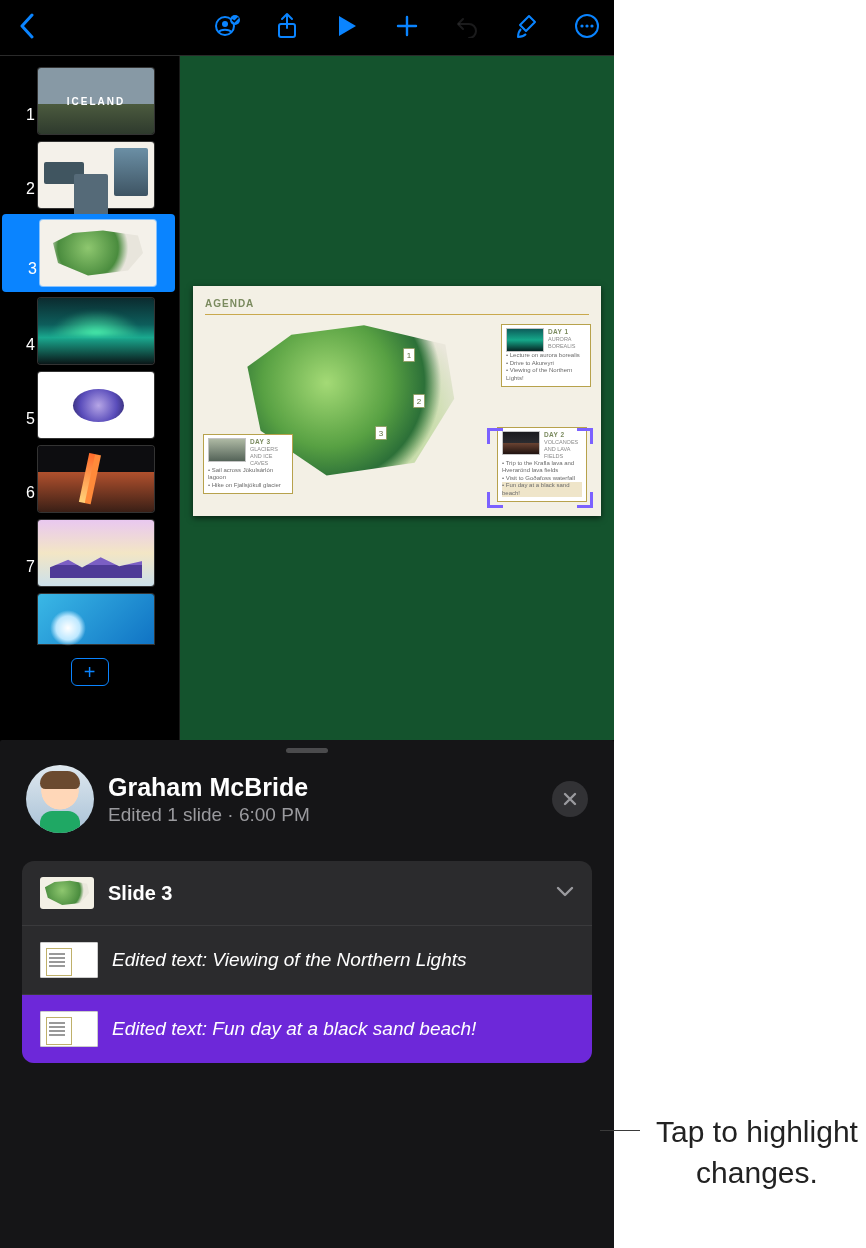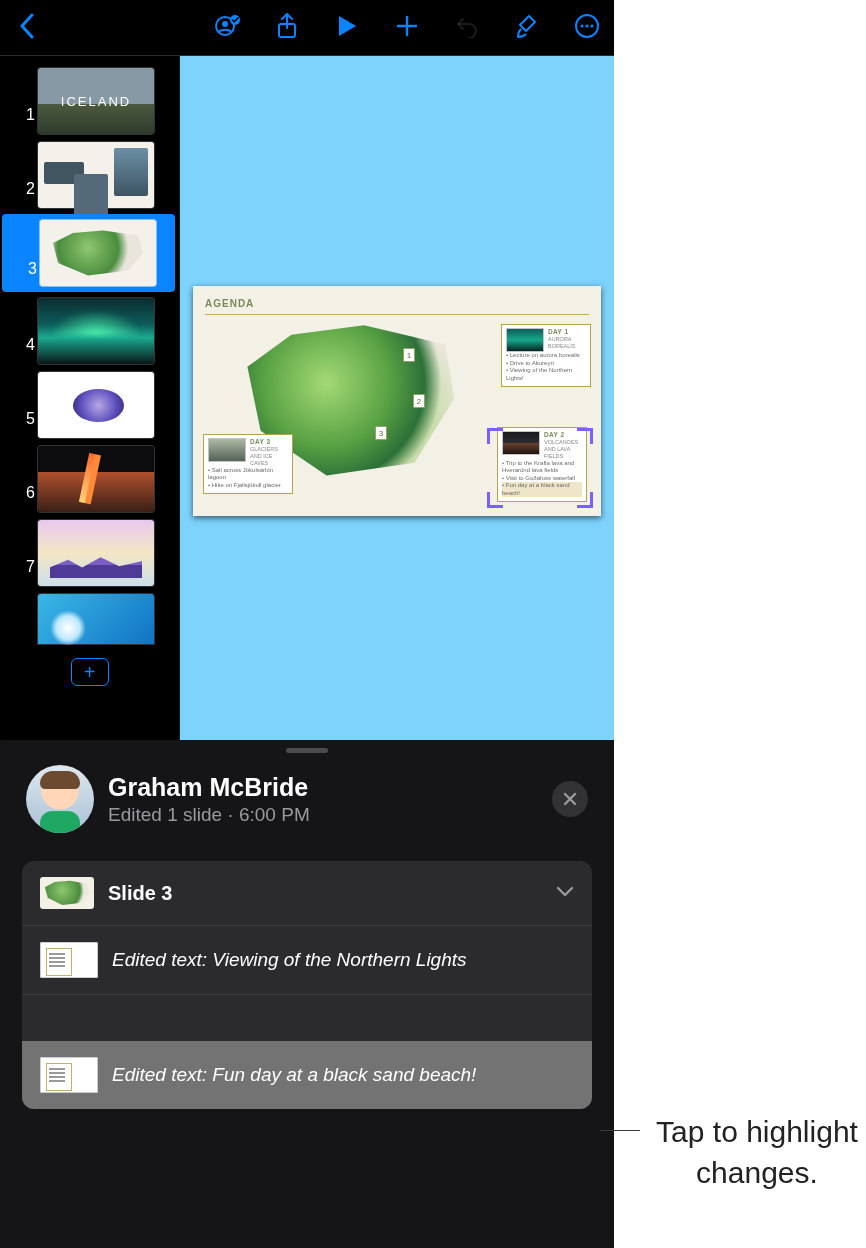--- a/index.html
+++ b/index.html
@@ -14,40 +14,40 @@
   .tb-icon svg { display:block; }
   .workspace { position:absolute; left:0; top:56px; right:0; bottom:508px; display:flex; background:#000; }
   .navigator { width:180px; background:#000; padding-top:8px; overflow:visible; border-right:1px solid #1a1a1a; }
   .nav-item { position:relative; display:flex; align-items:flex-end; gap:6px; padding:4px 2px 4px 38px; }
   .nav-item .num { position:absolute; left:26px; bottom:14px; color:#fff; font-size:16px; }
   .thumb { width:116px; height:66px; border-radius:3px; background:#4c5a60; box-shadow:0 0 0 1px #333; }
   .nav-item.selected { background:#0a84ff; border-radius:4px; padding:6px 2px 6px 38px; margin:2px 4px 2px 2px; }
   .nav-item.selected .thumb { box-shadow:0 0 0 1px rgba(255,255,255,.5); }
   .nav-add { margin:10px auto 0 auto; width:38px; height:28px; border:1.5px solid #0a84ff; border-radius:6px; display:flex; align-items:center; justify-content:center; color:#0a84ff; font-size:20px; font-weight:400; }
   
-  .th1 { background: linear-gradient(#8799a5 0%, #8799a5 55%, #4b5a3e 55%, #2e3a2d 100%); position:relative; display:flex; align-items:center; justify-content:center; color:#fff; font-size:13px; letter-spacing:2px; font-weight:400; }
+  .th1 { background: linear-gradient(#8799a5 0%, #8799a5 55%, #4b5a3e 55%, #2e3a2d 100%); position:relative; display:flex; align-items:center; justify-content:center; color:#fff; font-size:10px; letter-spacing:2px; font-weight:700; }
   .th2 { background:#f4f1ea; position:relative; }
   .th2::before,.th2::after { content:""; position:absolute; }
   .th2::before { left:6px; top:20px; width:40px; height:22px; background:#405560; border-radius:2px; }
   .th2::after { right:6px; top:6px; width:34px; height:48px; background:linear-gradient(#6b8fa5,#3e5463); border-radius:2px; box-shadow:-40px 26px 0 0 #556a78; }
   .th3 { background:#f4f1ea; position:relative; }
   .th3 .map { position:absolute; inset:8px; background:radial-gradient(circle at 40% 40%, #8ec76f 0%, #4a8c3e 45%, transparent 60%), #e8e5dc; clip-path: polygon(5% 30%, 25% 10%, 55% 5%, 90% 15%, 95% 50%, 80% 85%, 40% 95%, 10% 70%); }
   .th4 { background: linear-gradient(#0b2b2f 0%, #0d5d5b 40%, #1aa98f 60%, #0a1618 100%); position:relative; }
   .th4::after { content:""; position:absolute; left:10%; right:10%; top:18%; height:40%; background:radial-gradient(ellipse at 50% 100%, rgba(83,255,180,.9), transparent 70%); filter:blur(2px); }
   .th5 { background:#fff; position:relative; }
   .th5::before { content:""; position:absolute; left:30%; top:25%; width:44%; height:50%; border-radius:50%; background:radial-gradient(circle,#b6a6e6 0%, #5a4dbb 60%, #2a2360 100%); }
   .th6 { background:linear-gradient(#0d0d10 0%, #0d0d10 40%, #b0502d 40%, #3a1f16 100%); position:relative; }
   .th6::after { content:""; position:absolute; left:40%; top:10%; width:6px; height:50px; background:linear-gradient(#ff6a2a,#ffd37a); transform:rotate(12deg); box-shadow:6px 0 0 0 #ff8a3a; filter:blur(.3px); }
   .th7 { background:linear-gradient(#e9c8f0 0%, #f3e6c5 50%, #cce0ea 100%); position:relative; }
   .th7::after { content:""; position:absolute; left:10%; right:10%; bottom:8px; height:26px; background:linear-gradient(#7b5fc4 50%, #4f3b97 50%); clip-path: polygon(0 60%, 20% 30%, 35% 60%, 55% 20%, 75% 55%, 100% 35%, 100% 100%, 0 100%); }
   .th8 { background:linear-gradient(135deg,#3ab8e6,#1073c4); position:relative; }
   .th8::before { content:""; position:absolute; left:8px; top:14px; width:44px; height:40px; background:radial-gradient(circle,#fff 0%, #bde8ff 40%, transparent 60%); border-radius:50%; }
   .cut { border-radius:3px 3px 0 0; height:50px; }
 
-  .canvas { flex:1; display:flex; align-items:flex-start; justify-content:center; padding-top:230px; background:#7dd3fc; }
+  .canvas { flex:1; display:flex; align-items:flex-start; justify-content:center; padding-top:230px; background:#14532d; }
   .slide { width:408px; height:230px; background:#f3f0e5; position:relative; box-shadow:0 2px 6px rgba(0,0,0,.6); }
   .slide .title { position:absolute; left:12px; top:12px; font-size:10px; letter-spacing:1px; color:#7a8a5e; font-weight:700; }
   .slide .underline { position:absolute; left:12px; right:12px; top:28px; height:1px; background:#c9a94d; }
   .slide .map { position:absolute; left:50px; top:36px; width:220px; height:160px; background:radial-gradient(circle at 38% 38%, #a6d97a 0%, #5aa046 38%, #2e6f3a 58%, transparent 68%), radial-gradient(circle at 60% 60%, #9fcf70 0%, transparent 60%), #eae7dc; clip-path: polygon(2% 28%, 22% 8%, 55% 2%, 92% 14%, 96% 48%, 78% 88%, 38% 96%, 8% 68%); filter:saturate(1.05); }
   .pin { position:absolute; width:12px; height:14px; background:#fff; border:1px solid #94a169; color:#5b6b3a; font-size:8px; display:flex; align-items:center; justify-content:center; border-radius:1px; }
   .cardbox { position:absolute; width:90px; background:#fff; border:1px solid #b7a24c; padding:3px 4px 4px 4px; font-size:6px; color:#6b6b6b; line-height:1.25; }
   .cardbox .hdr { font-weight:700; color:#7a8a5e; letter-spacing:.4px; font-size:6.5px; }
   .cardbox .sub { font-size:5.5px; color:#8a8a8a; }
   .cardbox .img { width:38px; height:24px; background:#4b6d7f; float:left; margin-right:4px; border:1px solid #c4c4c4; }
   .cardbox .img.aurora { background:linear-gradient(#0d5d5b,#15a88a,#062423); }
@@ -71,21 +71,21 @@
   .user-sub { color:#9a9a9e; font-size:19px; margin-top:2px; }
   .close-btn { width:36px; height:36px; border-radius:50%; background:#323235; color:#9a9a9e; display:flex; align-items:center; justify-content:center; }
 
   .changes { margin:22px 22px 0 22px; background:#2b2b2d; border-radius:12px; overflow:hidden; }
   .ch-head { display:flex; align-items:center; padding:16px 18px; gap:14px; border-bottom:1px solid #3a3a3c; }
   .ch-thumb { width:54px; height:32px; border-radius:3px; background:#f3f0e5; position:relative; overflow:hidden; }
   .ch-thumb .m { position:absolute; inset:3px; background:radial-gradient(circle at 40% 40%, #8ec76f 0%, #4a8c3e 55%, transparent 66%), #eae7dc; clip-path:polygon(4% 28%, 24% 8%, 56% 3%, 92% 14%, 96% 50%, 78% 88%, 40% 96%, 10% 68%); }
   .ch-title { color:#fff; font-size:20px; font-weight:600; flex:1; }
   .ch-row { display:flex; align-items:center; padding:16px 18px; gap:14px; border-bottom:1px solid #3a3a3c; }
   .ch-row:last-child { border-bottom:none; }
-  .ch-row.selected { background:#737373;margin-top:46px; }
+  .ch-row.selected { background:#6d28d9; }
   .ch-row .mini { width:58px; height:36px; background:#fff; border:1px solid #ccc; border-radius:1px; position:relative; flex-shrink:0; }
   .ch-row .mini::before { content:""; position:absolute; left:5px; top:5px; width:24px; height:26px; border:1px solid #bfb06a; }
   .ch-row .mini::after { content:""; position:absolute; left:8px; top:10px; width:16px; height:2px; background:#999; box-shadow:0 4px 0 #999, 0 8px 0 #999, 0 12px 0 #999; }
   .ch-text { color:#fff; font-size:19px; line-height:1.35;font-style:italic; }
   .ch-row.selected .ch-text { color:#fff; }
   .chev { color:#9a9a9e; }
 
   .callout-line { position:absolute; width:40px; height:0; border-top:1.5px solid #3a3a3a; }
   .callout-text { position:absolute; width:210px; color:#222; font-size:30px; line-height:1.35;text-align:center; }
 </style>

